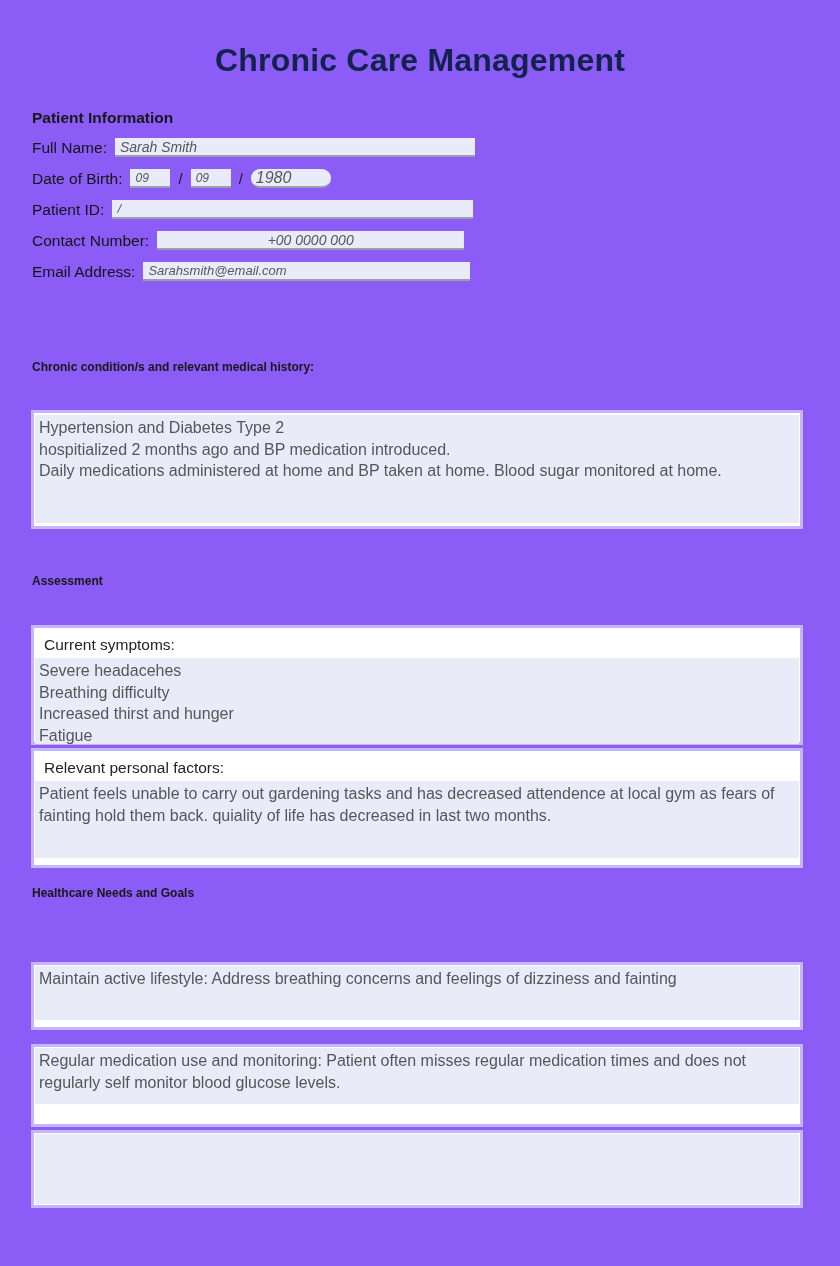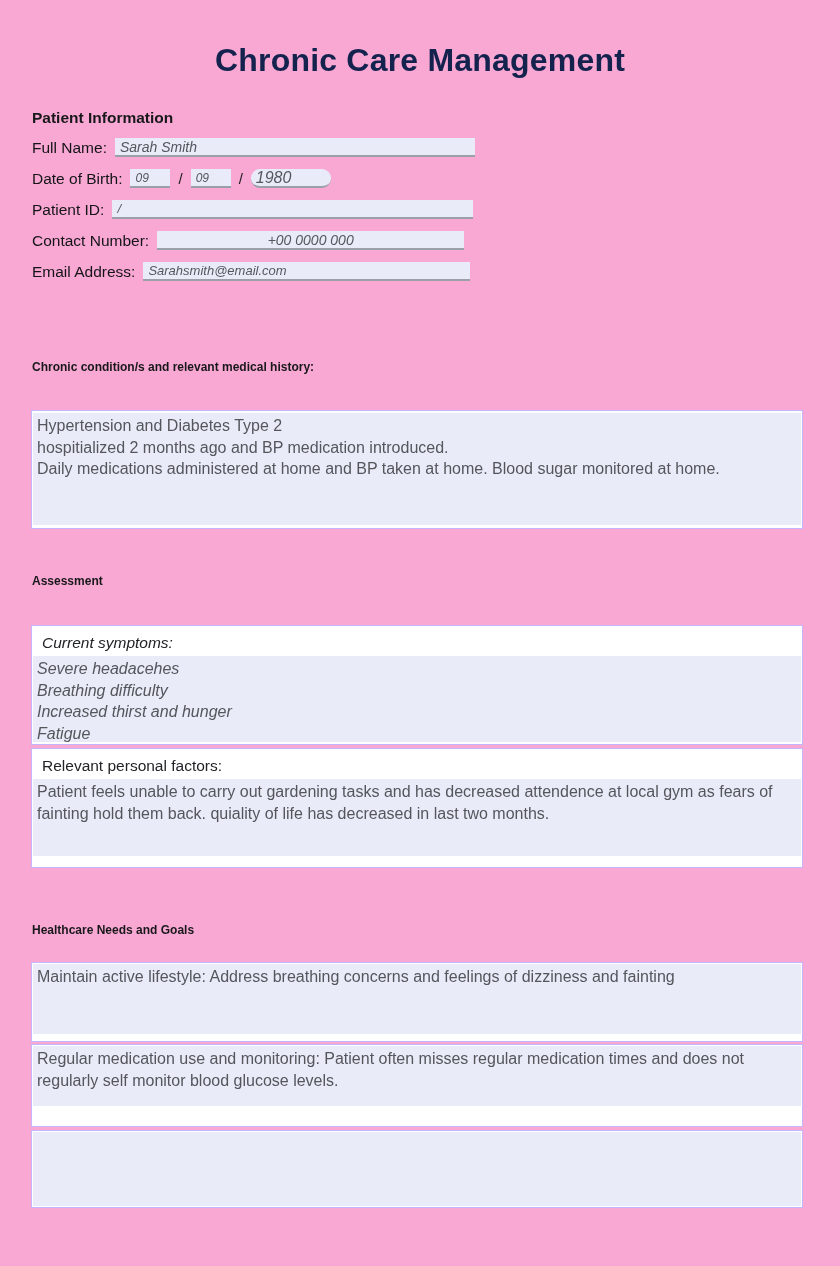--- a/index.html
+++ b/index.html
@@ -3,41 +3,41 @@
 <meta charset="utf-8">
 <style>
   * { box-sizing: border-box; margin: 0; padding: 0; }
   html, body { background: #ffffff; }
   body {
     width: 840px; height: 1266px;
     font-family: "Liberation Sans", "DejaVu Sans", sans-serif;
     position: relative;
     overflow: hidden;
   }
-  .page { position: absolute; inset: 0; background: #f9a8d4; }
+  .page { position: absolute; inset: 0; background: #8b5cf6; }
 
   
   .title {
     position: absolute; top: 42px; left: 0; right: 0;
     text-align: center;
     font-size: 32px; font-weight: bold;
     color: #14224e;
     letter-spacing: 0.2px;
   }
 
   
   .sec-h {
     position: absolute; left: 32px;
     font-size: 12px; font-weight: bold; color: #18181a;
     line-height: 18px;
   }
   .h-patient  { top: 109px; font-size: 15.5px; }
   .h-chronic  { top: 358px; }
   .h-assess   { top: 572px; }
-  .h-goals    { top: 884px; margin-top: 37px; }
+  .h-goals    { top: 884px; }
 
   
   .patient { position: absolute; left: 32px; top: 126px; width: 500px; }
   .frow {
     display: flex; align-items: flex-end;
     margin-top: 17px; height: 14px;
   }
   .lbl {
     font-size: 15.5px; color: #141417;
     margin-right: 8px; white-space: nowrap;
@@ -60,45 +60,45 @@
   .f-dob-lg  { width: 80px;  font-size: 16px; border-radius: 9px; }
   .f-gender  { width: 380px; font-size: 13px; }
   .f-pid     { width: 361px; font-size: 13px; }
   .f-contact { width: 307px; font-size: 14px; text-align: center; }
   .f-email   { width: 327px; font-size: 13px; }
   .sep { font-size: 15px; color: #1a1a1a; margin: 0 8px; line-height: 19px; }
 
   
   .box {
     position: absolute; left: 31px; width: 772px;
-    border: 1px solid #c4b5fd;
+    border: 3px solid #c4b5fd;
     background: #ffffff;
   }
   .fill {
     background: #e9ecf8;
     color: #54565c;
     font-size: 16px;
     line-height: 21.5px;
     padding: 2px 6px 2px 4px;
     white-space: pre-wrap;
   }
   .box-chronic { top: 410px; height: 119px; padding: 2px 1px 3px 1px; }
   .box-chronic .fill { height: 100%; }
 
-  .box-sym { top: 625px; height: 120px; padding: 0 1px; font-style: italic; }
+  .box-sym { top: 625px; height: 120px; padding: 0 1px; }
   .box-fac { top: 748px; height: 120px; padding: 0 1px; }
   .box-label {
     font-size: 15.5px; color: #222327;
     padding: 8px 0 4px 9px;
     background: #ffffff;
   }
   .box-sym .fill { height: 86px; }
   .box-fac .fill { height: 77px; }
 
-  .gbox1 { top: 962px;  height: 80px; padding: 1px 1px 7px 1px; }
+  .gbox1 { top: 962px;  height: 68px; padding: 1px 1px 7px 1px; }
   .gbox2 { top: 1044px; height: 83px; padding: 1px 1px 20px 1px; }
   .gbox3 { top: 1130px; height: 78px; padding: 1px; }
   .gbox1 .fill, .gbox2 .fill, .gbox3 .fill { height: 100%; }
 </style>
 </head>
 <body>
 
 <div class="page">
 
   <h1 class="title">Chronic Care Management</h1>

